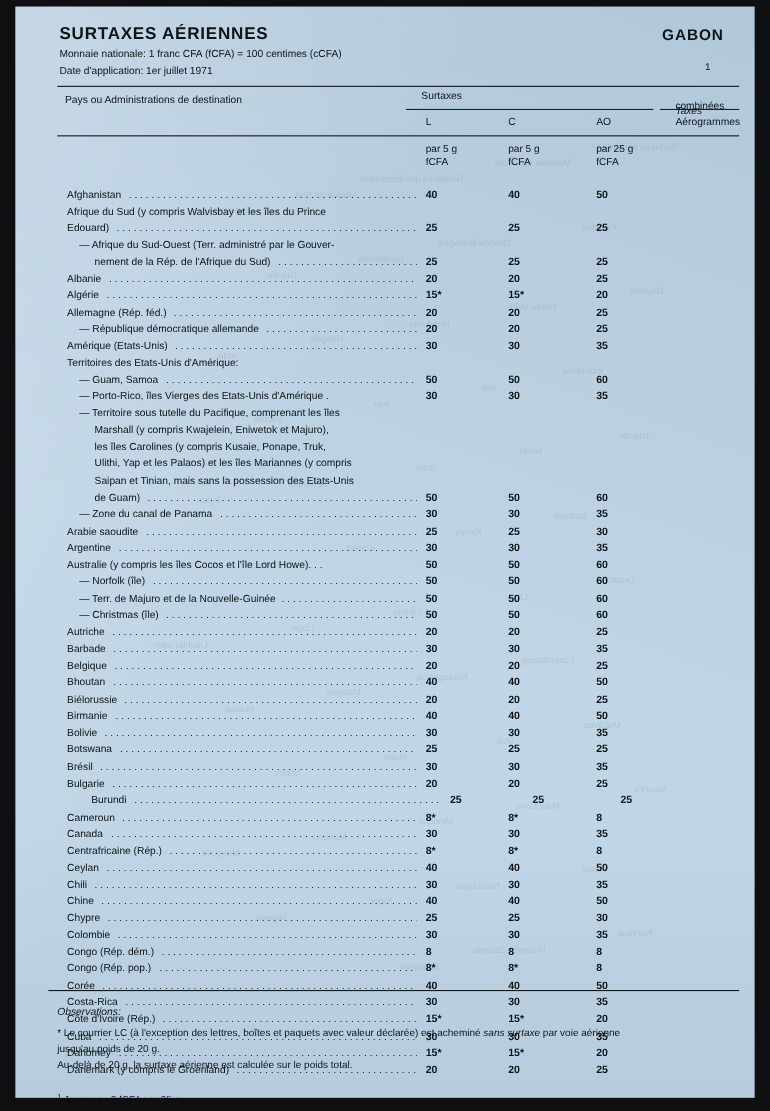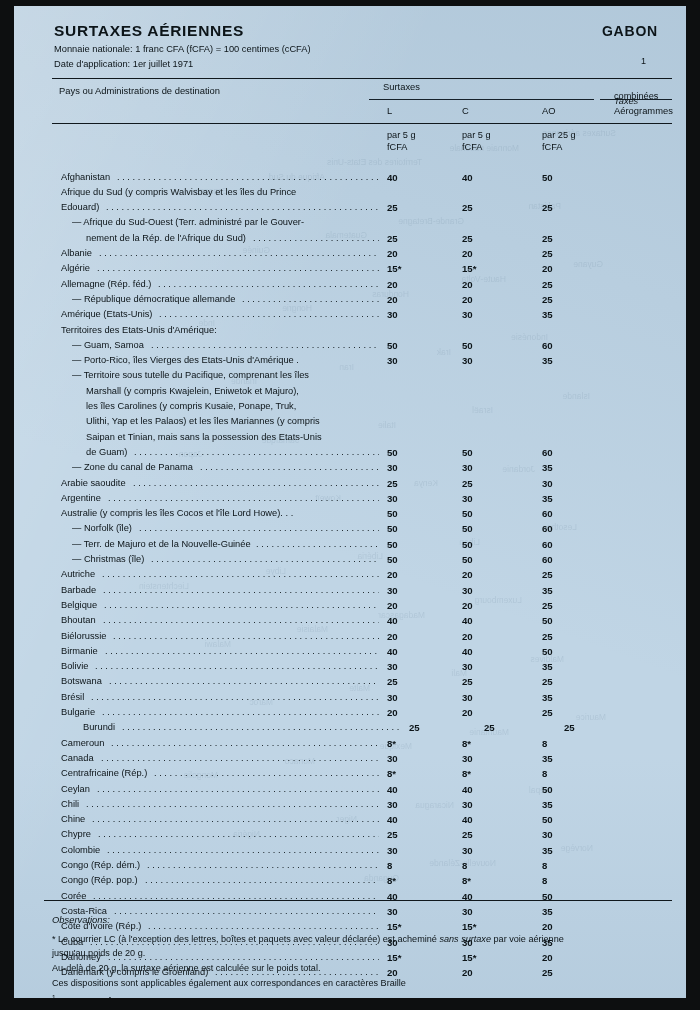--- a/index.html
+++ b/index.html
@@ -517,16 +517,15 @@
         <div class="v c3">25</div>
       </div>
     </div>
 
   <hr class="rule" style="left:30px; top:894px; width:628px;">
   <div class="ink obs-title">Observations:</div>
 
   <div class="obs" style="top:928px;"><span>*  Le courrier LC (à l'exception des lettres, boîtes et paquets avec valeur déclarée)  est acheminé </span><i>sans surtaxe</i><span> par voie aérienne</span></div>
   <div class="obs" style="top:942px;">jusqu'au poids de 20 g.</div>
   <div class="obs" style="top:957px;">Au-delà de 20 g, la surtaxe aérienne est calculée sur le poids total.</div>
-  <div class="obs" style="top:972px;">Ces dispositions sont applicables également aux correspondances en caractères Braille</div>
   <div class="obs" style="top:988px;"><span class="sup">1</span> <span>Journaux: 2 fCFA par 25 g</span></div>
 
 </div>
 
 </body></html>

